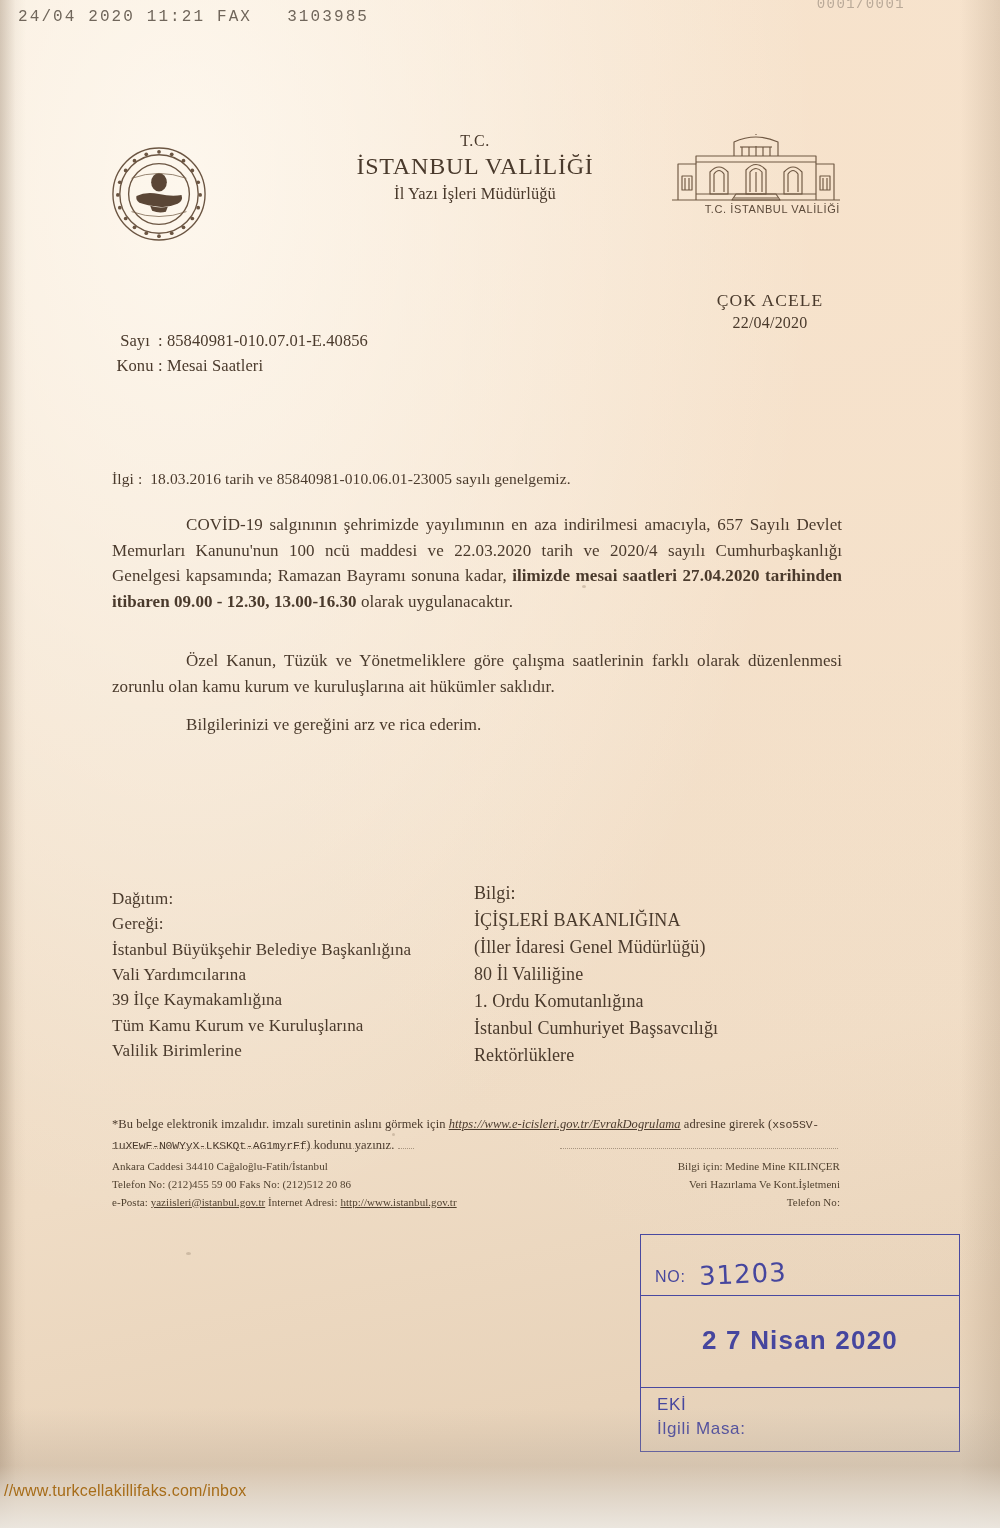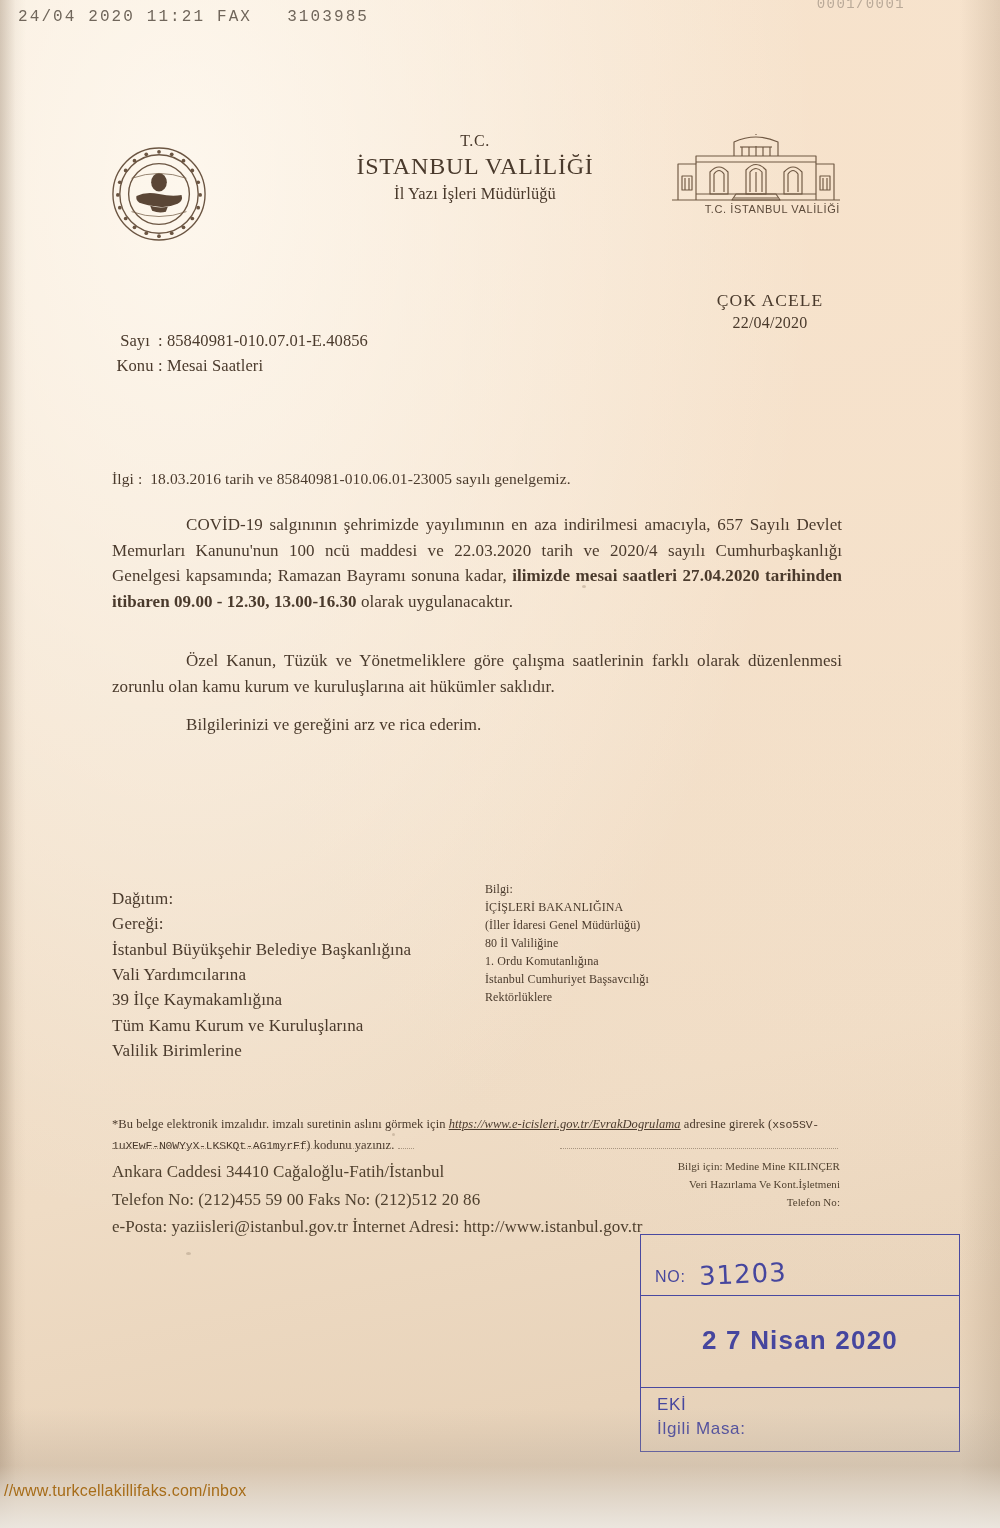--- a/index.html
+++ b/index.html
@@ -153,21 +153,21 @@
     text-align: center;
     line-height: 1.42;
   }
   #signature .name { font-size: 17px; font-weight: bold; letter-spacing: 0.9px; }
   #signature .role { font-size: 16.5px; }
 
   
   #dist-left  { position: absolute; left: 112px; top: 862px; margin-top: 24px; }
   #dist-right { position: absolute; left: 474px; top: 880px; }
   .dist-line { font-size: 17px; line-height: 1.49; letter-spacing: 0.1px; }
-  .dist-right-line { font-size: 12px; line-height: 1.50; letter-spacing: 0.1px; margin-left: 11px; }
+  .dist-right-line { font-size: 18px; line-height: 1.50; letter-spacing: 0.1px; }
 
   
   #esign {
     position: absolute;
     left: 112px; top: 1098px;
     width: 720px;
     font-size: 12.5px;
     line-height: 1.62;
     letter-spacing: 0.05px;
     margin-top: 16px;
@@ -182,26 +182,26 @@
     border-top: 1px dotted #9c8a76;
     opacity: 0.85;
   }
   #rule-l { left: 112px; top: 1148px; width: 270px; }
   #rule-m { left: 398px; top: 1148px; width: 16px; }
   #rule-r { left: 560px; top: 1148px; width: 278px; }
 
   #footer-left {
     position: absolute;
     left: 112px; top: 1158px;
-    font-size: 17px;
+    font-size: 11px;
     line-height: 1.62;
     letter-spacing: 0.05px;
     color: #50412f;
   }
-  #footer-left .u { }
+  #footer-left .u { text-decoration: underline; }
   #footer-right {
     position: absolute;
     right: 160px; top: 1158px;
     text-align: right;
     font-size: 11px;
     line-height: 1.62;
     letter-spacing: 0.05px;
     color: #50412f;
   }
 

